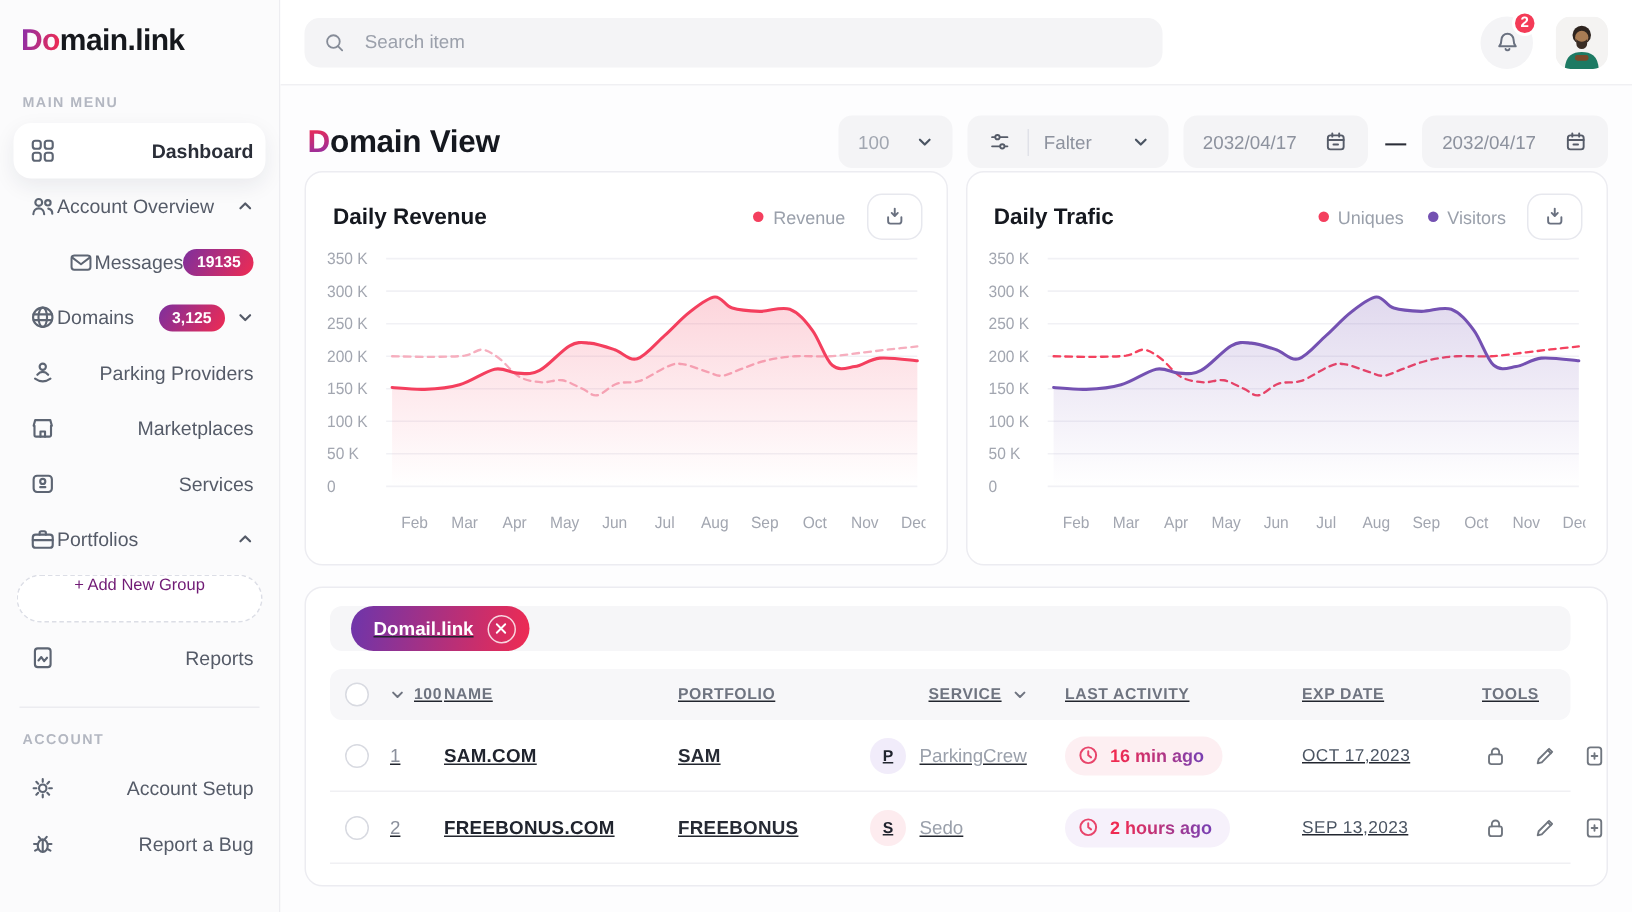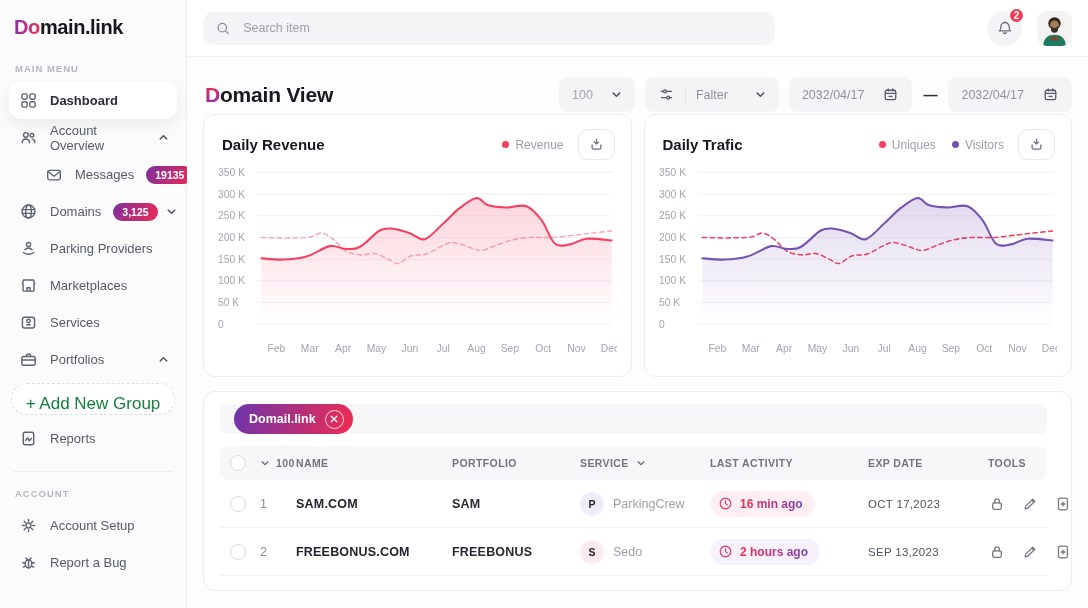--- a/index.html
+++ b/index.html
@@ -7,32 +7,32 @@
   *{box-sizing:border-box;}
   .app{display:flex;width:1088px;height:608px;}
 
   
   .sidebar{width:187px;min-width:187px;background:#fbfbfc;border-right:1px solid #ededf1;
     padding:14px 9px 0 9px;display:flex;flex-direction:column;}
   .logo{font-size:20px;font-weight:800;letter-spacing:-0.4px;margin:2px 0 16px 5px;color:#16181d;}
   .logo .accent{background:linear-gradient(100deg,#8c2fa8 5%,#ef2b52 95%);
     -webkit-background-clip:text;background-clip:text;color:transparent;}
   .menu-label{font-size:9.5px;letter-spacing:1px;color:#b3b7c1;margin:8px 6px 8px 6px;font-weight:700;}
-  .mi{display:flex;align-items:center;gap:12px;height:37px;padding:0 8px 0 10px;border-radius:12px;
-    color:#555b68;font-size:13px;cursor:pointer;}
+  .mi{display:flex;align-items:center;height:37px;padding:0 8px 0 10px;border-radius:12px;
+    color:#555b68;font-size:13px;cursor:pointer;justify-content:space-between;}
   .mi svg{flex:0 0 auto;}
   .mi.active{background:#fff;box-shadow:0 5px 14px rgba(30,34,60,.08);font-weight:700;color:#2a2e38;}
   .mi .chev{margin-left:auto;}
   .mi .after-badge{margin-left:auto;display:flex;align-items:center;gap:8px;}
   .sub{padding-left:36px;}
   .badge{background:linear-gradient(120deg,#7d2f9e,#ef2b52);color:#fff;font-size:10.5px;font-weight:700;
     padding:3px 9px;border-radius:999px;margin-left:auto;}
   .badge.inline{margin-left:0;}
   .add-group{height:32px;border:1px dashed #dcdee6;border-radius:999px;background:#fff;display:flex;
-    align-items:flex-end;justify-content:center;font-size:17px;color:#15803d;margin:5px 2px 5px 2px;cursor:pointer;}
+    align-items:flex-start;justify-content:center;font-size:11px;color:#701a75;margin:5px 2px 5px 2px;cursor:pointer;}
   .sb-divider{height:1px;background:#ececf0;margin:14px 4px 8px 4px;}
   .ic{stroke:#5d6573;fill:none;stroke-width:1.5;stroke-linecap:round;stroke-linejoin:round;}
   .chev-ic{stroke:#555b68;fill:none;stroke-width:1.6;stroke-linecap:round;stroke-linejoin:round;}
 
   
   .main{flex:1;min-width:0;display:flex;flex-direction:column;background:#fdfdfe;}
   .topbar{height:57px;min-height:57px;display:flex;align-items:center;gap:12px;padding:0 16px;
     border-bottom:1px solid #f0f0f3;background:#fff;}
   .search{width:572px;height:33px;background:#f4f4f6;border-radius:10px;display:flex;align-items:center;
     gap:10px;padding:0 12px;}
@@ -69,32 +69,32 @@
   .chart-head{display:flex;align-items:center;margin:2px 2px 2px 4px;}
   .chart-title{font-size:15px;font-weight:700;color:#15181f;}
   .legend{margin-left:auto;display:flex;gap:16px;align-items:center;font-size:12px;color:#9aa0ab;}
   .litem{display:flex;align-items:center;gap:6px;}
   .ldot{width:7px;height:7px;border-radius:50%;display:inline-block;}
   .dl-btn{margin-left:14px;width:37px;height:31px;border:1px solid #e7e8ee;border-radius:10px;background:#fff;
     display:flex;align-items:center;justify-content:center;cursor:pointer;}
   .chart-svg{width:100%;height:208px;display:block;}
 
   
-  .table-card{margin-top:14px;padding:12px 24px 0 16px;height:200px;}
+  .table-card{margin-top:14px;padding:12px 24px 0 16px;height:200px;text-decoration:underline;}
   .strip{background:#f6f6f8;border-radius:8px;height:30px;display:flex;align-items:center;padding-left:14px;}
   .chip{height:30px;border-radius:999px;background:linear-gradient(100deg,#6d35ab,#ef2b52);color:#fff;
     display:flex;align-items:center;gap:9px;padding:0 9px 0 15px;font-size:12.5px;font-weight:600;cursor:pointer;}
   .chip-x{width:19px;height:19px;border:1.4px solid rgba(255,255,255,.8);border-radius:50%;
     display:flex;align-items:center;justify-content:center;}
   .tgrid{display:grid;grid-template-columns:30px 36px 156px 128px 130px 158px 120px 1fr;
     align-items:center;padding-left:10px;}
   .thead{margin-top:12px;background:#f7f7f9;border-radius:8px;height:34px;font-size:10.5px;
     letter-spacing:.4px;color:#6f7480;font-weight:700;}
   .selhead{display:flex;align-items:center;gap:6px;}
-  .svc-head{display:flex;align-items:center;gap:7px;}
+  .svc-head{display:flex;align-items:center;gap:7px;margin-left:39px;}
   .cbx{width:16px;height:16px;border:1.5px solid #d8dae1;border-radius:50%;background:#fff;cursor:pointer;}
   .trow{height:48px;border-bottom:1px solid #f0f0f3;font-size:12.5px;}
   .num{color:#8b909c;}
   .dname{font-weight:700;color:#20242e;letter-spacing:.2px;}
   .portf{font-weight:600;color:#262a34;letter-spacing:.2px;}
   .svc{display:flex;align-items:center;gap:9px;}
   .svc-avatar{width:24px;height:24px;border-radius:50%;display:flex;align-items:center;justify-content:center;
     font-size:10.5px;font-weight:700;color:#20242e;background:#f1ecfa;}
   .trow:nth-child(2) .svc-avatar{background:#fdecef;}
   .svc-name{color:#9aa0ab;}

